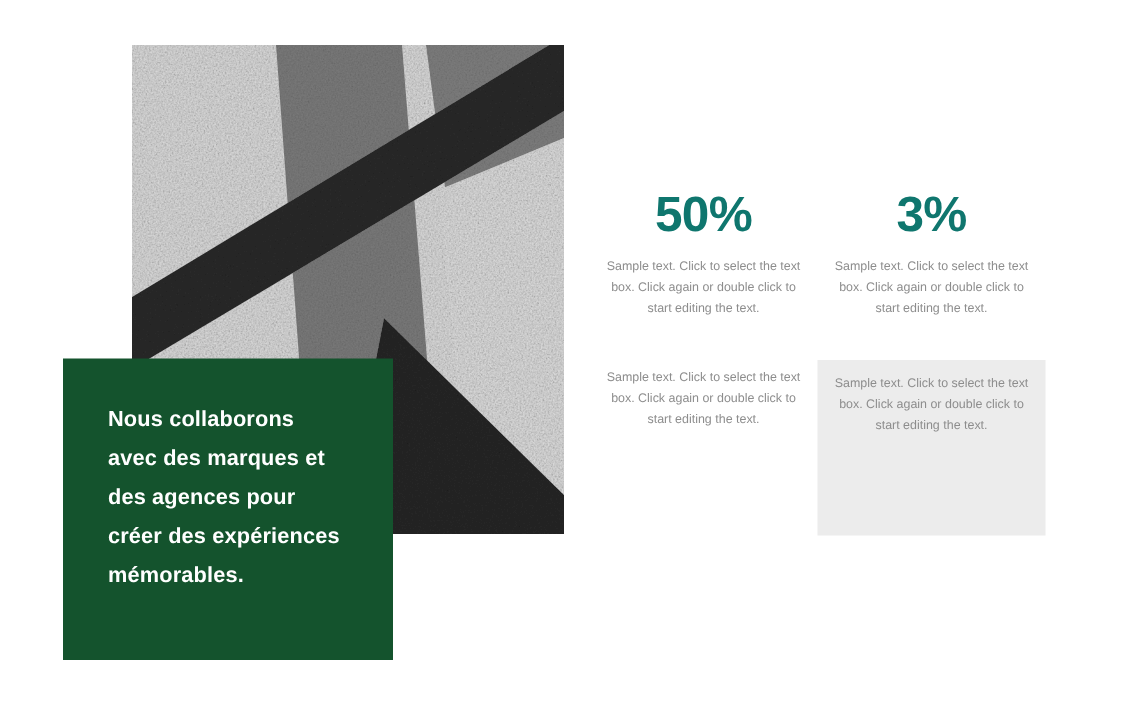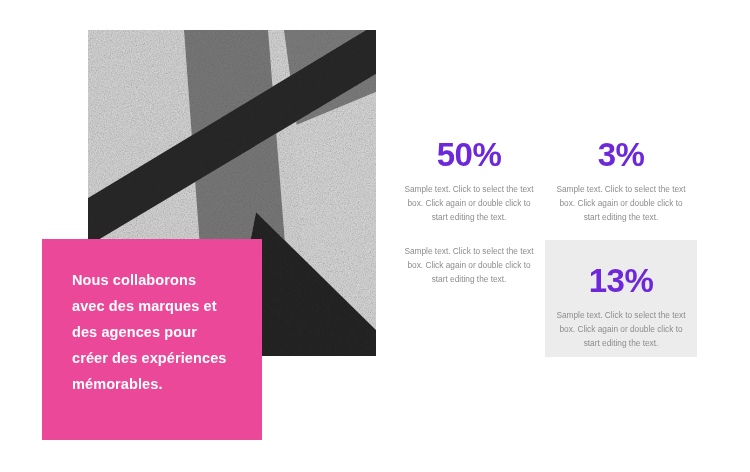--- a/index.html
+++ b/index.html
@@ -36,21 +36,21 @@
     height: 326px;
   }
 
   
   #blue-panel {
     position: absolute;
     left: 42px;
     top: 239px;
     width: 220px;
     height: 201px;
-    background: #ec4899;
+    background: #14532d;
     box-sizing: border-box;
     padding: 28px 30px 20px 30px;
   }
   #blue-panel .headline {
     color: #ffffff;
     font-size: 14.5px;
     font-weight: bold;
     line-height: 26px;
     letter-spacing: 0.1px;
     margin: 0;
@@ -75,26 +75,26 @@
   .stat-cell.r1 { top: 122px; }
   .stat-cell.c0 { left: 0px; }
   .stat-cell.c1 { left: 152px; }
   .stat-cell.shaded {
     background: #ececec;
     width: 152px;
     height: 117px;
     padding-top: 8px;
   }
   .stat-value {
-    color: #6d28d9;
+    color: #0f766e;
     font-size: 33px;
     font-weight: bold;
     line-height: 42px;
     letter-spacing: -0.5px;
-    margin: 12px 0 6px 0;
+    margin: 0 0 6px 0;
   }
   .stat-desc {
     color: #8d8d8d;
     font-size: 8.3px;
     line-height: 14px;
     margin: 0;
   }
 </style>
 </head>
 <body>
@@ -160,19 +160,18 @@
     <div class="stat-cell r0 c1">
       <div class="stat-value">3%</div>
       <div class="stat-desc">Sample text. Click to select the text box. Click again or double click to start editing the text.</div>
     </div>
 
     <div class="stat-cell r1 c0">
       <div class="stat-desc">Sample text. Click to select the text box. Click again or double click to start editing the text.</div>
     </div>
 
     <div class="stat-cell r1 c1 shaded">
-      <div class="stat-value">13%</div>
       <div class="stat-desc">Sample text. Click to select the text box. Click again or double click to start editing the text.</div>
     </div>
 
   </div>
 
 </div>
 
 </body></html>

